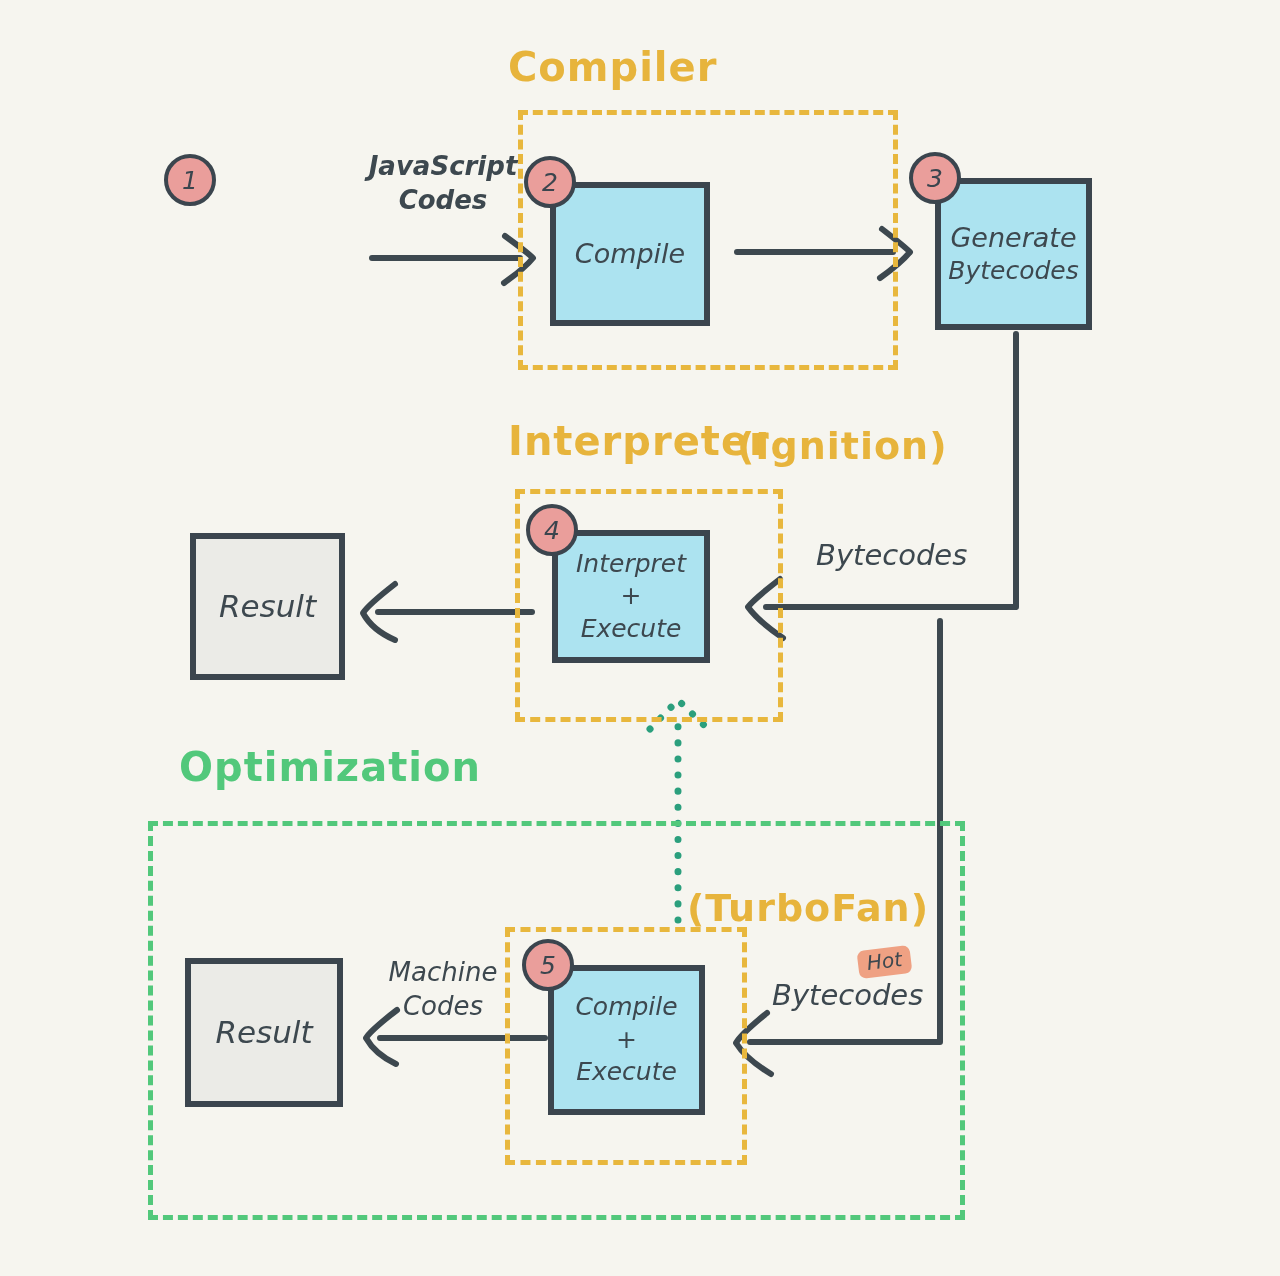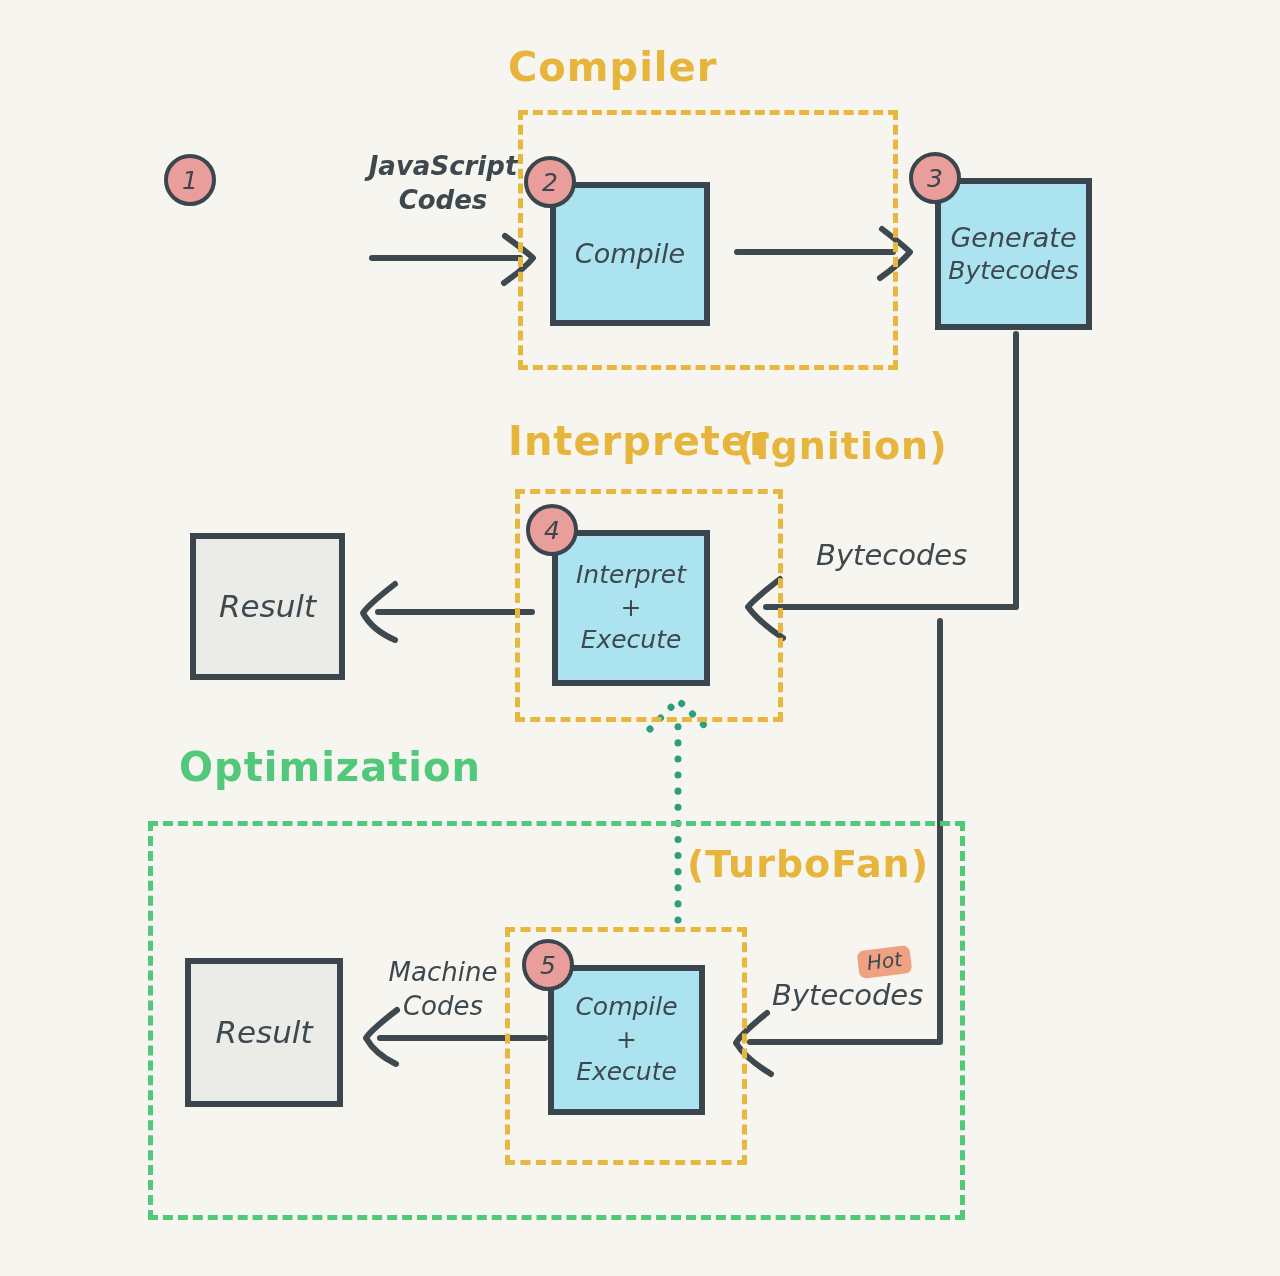--- a/index.html
+++ b/index.html
@@ -77,33 +77,33 @@
 
   <div class="frame yellow" style="left:518px;top:110px;width:380px;height:260px;"></div>
   <div class="frame yellow" style="left:515px;top:489px;width:268px;height:233px;"></div>
   <div class="frame green" style="left:148px;top:821px;width:817px;height:399px;"></div>
   <div class="frame yellow" style="left:505px;top:927px;width:242px;height:238px;"></div>
 
   <div class="sec-title yellow t40" style="left:508px;top:44px;">Compiler</div>
   <div class="sec-title yellow t40" style="left:508px;top:418px;">Interpreter</div>
   <div class="sec-title yellow t29" style="left:737px;top:424px;">(Ignition)</div>
   <div class="sec-title green t40" style="left:158px;top:744px;">Optimization</div>
-  <div class="sec-title yellow t29" style="left:687px;top:842px;">(TurboFan)</div>
+  <div class="sec-title yellow t29" style="left:687px;top:886px;">(TurboFan)</div>
 
 
   <div class="node cyan" style="left:550px;top:182px;width:160px;height:144px;">
     <div class="node-line">Compile</div>
   </div>
 
   <div class="node cyan" style="left:935px;top:178px;width:157px;height:152px;">
     <div class="node-line" style="font-size:27px;">Generate</div>
     <div class="node-line" style="font-size:25px;">Bytecodes</div>
   </div>
 
-  <div class="node cyan" style="left:552px;top:530px;width:158px;height:156px;">
+  <div class="node cyan" style="left:552px;top:530px;width:158px;height:133px;">
     <div class="node-line" style="font-size:25px;">Interpret</div>
     <div class="node-line" style="font-size:25px;">+</div>
     <div class="node-line" style="font-size:25px;">Execute</div>
   </div>
 
   <div class="node gray" style="left:190px;top:533px;width:155px;height:147px;">
     <div class="node-line big">Result</div>
   </div>
 
   <div class="node cyan" style="left:548px;top:965px;width:157px;height:150px;">

